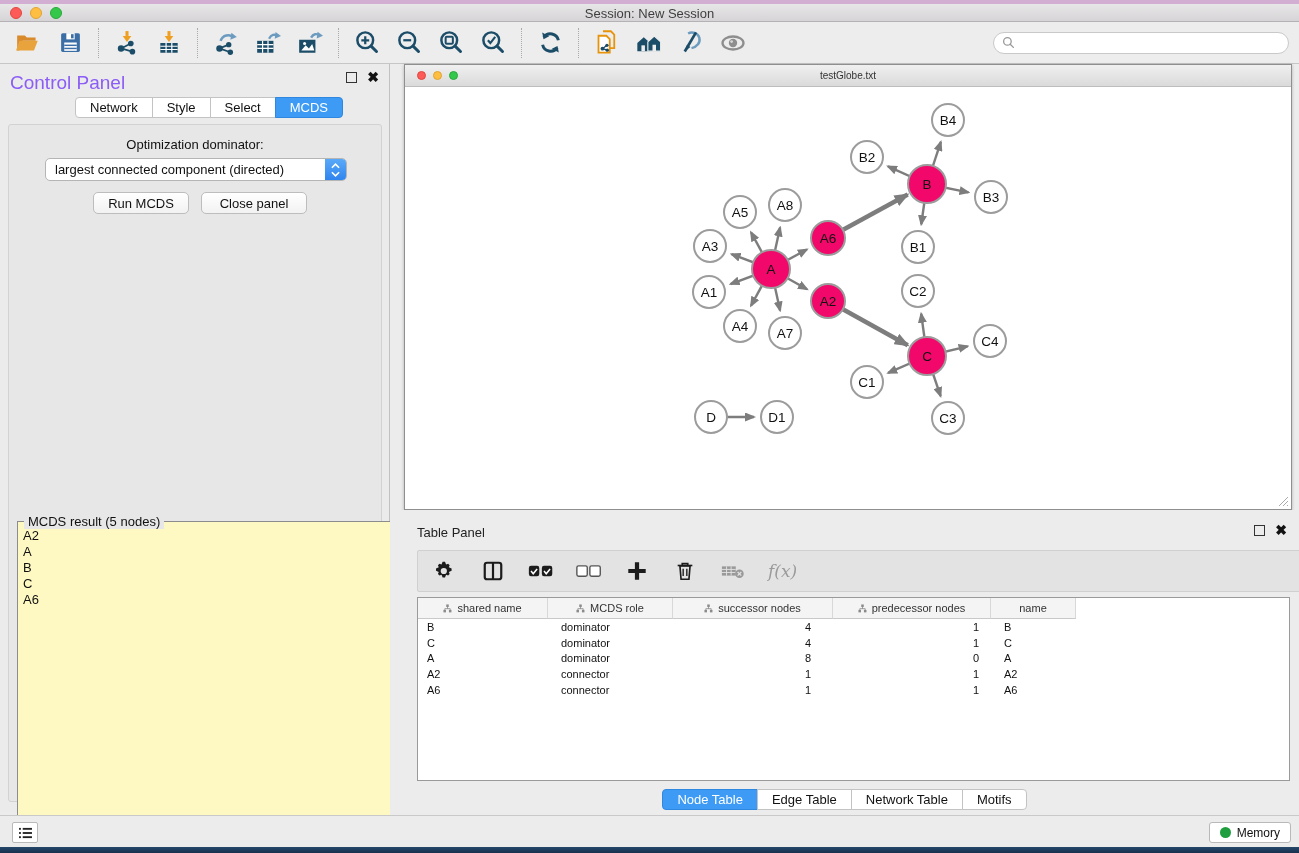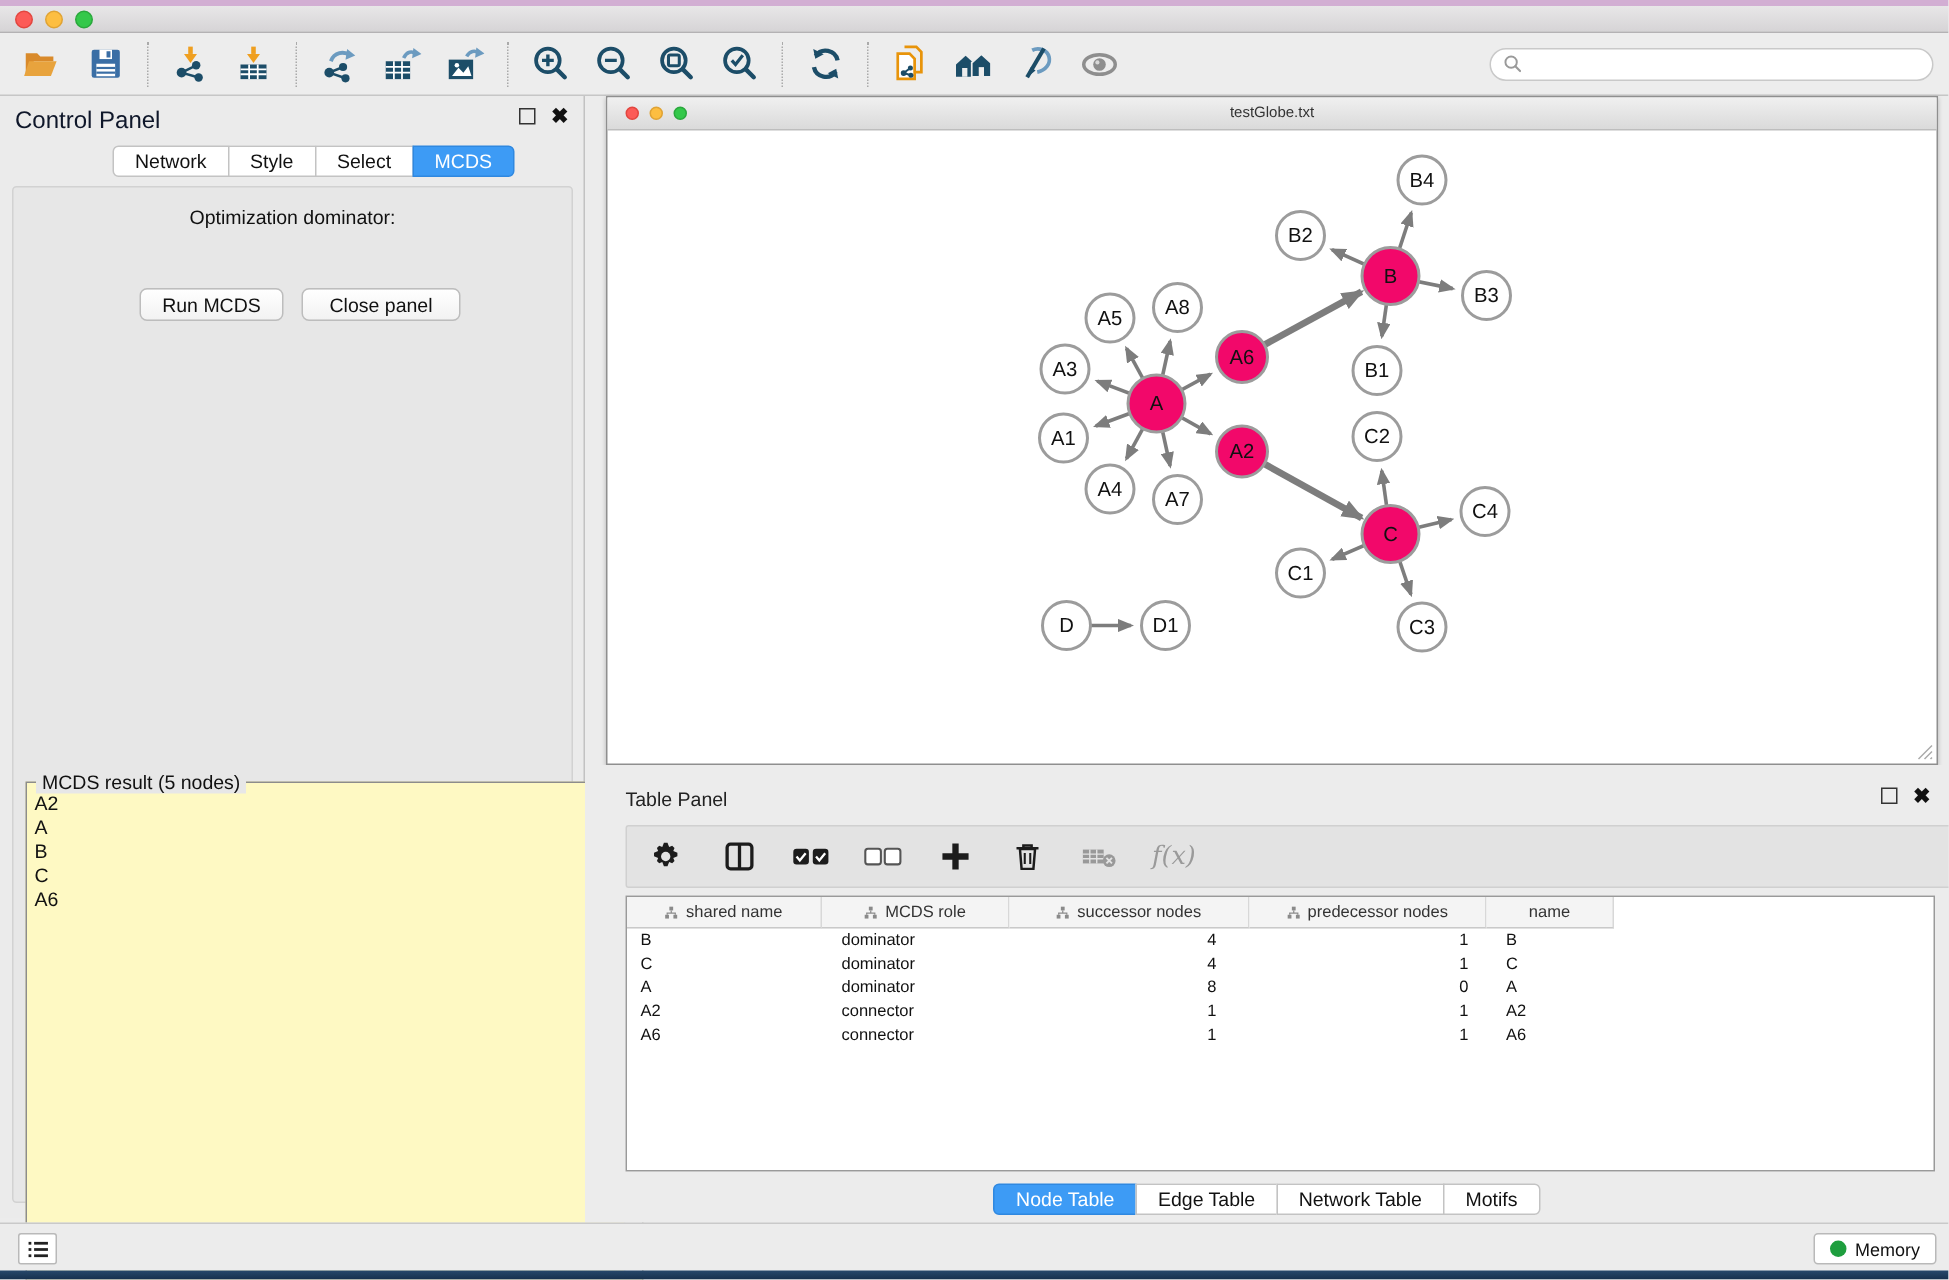--- a/index.html
+++ b/index.html
@@ -23,21 +23,21 @@
   .tgroup { display:flex; align-items:center; gap:14px; padding:0 14px; }
   .tsep { width:1px; height:30px; border-left:1px dotted #aaa; }
   .ticon { width:28px; height:28px; display:flex; align-items:center; justify-content:center; cursor:pointer; }
   .search-wrap { margin-left:auto; margin-right:10px; }
   .searchbox { width:296px; height:22px; border:1px solid #c9c9c9; border-radius:12px;
     background:#fff; display:flex; align-items:center; padding:0 8px; }
   .searchbox input { border:none; outline:none; flex:1; font-size:12px; background:transparent; margin-left:5px; }
 
   
   .control-panel { left:0; top:64px; width:390px; height:748px; background:#ebebeb; border-right:1px solid #c2c2c2; }
-  .cp-title { left:10px; top:8px; font-size:16px; color:#0f172a; }
+  .cp-title { left:10px; top:8px; font-size:19px; color:#8b5cf6; }
   .panel-icons { top:8px; display:flex; gap:10px; align-items:center; }
   .float-icon { width:11px; height:11px; border:1.5px solid #333; display:inline-block; }
   .close-icon { font-size:14px; font-weight:bold; color:#111; line-height:11px; }
   .cp-tabs { top:33px; left:75px; display:flex; }
   .seg-tab { height:21px; padding:0 14px; background:#fff; border:1px solid #c3c3c3; margin-left:-1px;
     font-size:13px; color:#111; display:flex; align-items:center; cursor:pointer; }
   .seg-tab:first-child { border-radius:4px 0 0 4px; margin-left:0; }
   .seg-tab:last-child { border-radius:0 4px 4px 0; }
   .seg-tab.selected { background:#3d9bf5; border-color:#2f88e0; color:#fff; }
   .cp-inner { left:8px; top:60px; width:374px; height:678px; background:#e7e7e7; border:1px solid #d2d2d2; border-radius:3px; }
@@ -91,20 +91,21 @@
   .bottom-strip { left:0; top:847px; width:1299px; height:6px; background:linear-gradient(#27486b,#16304d); }
 </style>
 </head>
 <body>
 
 <div class="abs titlebar">
   <div class="abs pinkstrip"></div>
   <div class="abs tl red"></div>
   <div class="abs tl yellow"></div>
   <div class="abs tl green"></div>
+  <div class="abs session-title">Session: New Session</div>
 </div>
 
 <div class="abs toolbar">
   <div class="tgroup">
     <div class="ticon">
       <svg width="26" height="26" viewBox="0 0 24 24">
           <path d="M2 5h7l2 2h8v3H7L4 19H2z" fill="#d98a2b"></path>
           <path d="M4 10h17l-3.5 9H1z" fill="#e8a33d"></path>
         </svg>
     </div>
@@ -265,20 +266,31 @@
     <span class="close-icon">✖</span>
   </div>
   <div class="abs cp-tabs">
     <div class="seg-tab">Network</div>
     <div class="seg-tab">Style</div>
     <div class="seg-tab">Select</div>
     <div class="seg-tab selected">MCDS</div>
   </div>
   <div class="abs cp-inner">
     <div class="abs opt-label">Optimization dominator:</div>
+    <div class="abs dropdown">
+      <span class="dd-text">largest connected component (directed)</span>
+      <span class="dd-cap">
+        <svg width="9" height="6" viewBox="0 0 10 6">
+            <path d="M1 5L5 1l4 4" stroke="#fff" stroke-width="1.8" fill="none"></path>
+          </svg>
+        <svg width="9" height="6" viewBox="0 0 10 6">
+            <path d="M1 1l4 4 4-4" stroke="#fff" stroke-width="1.8" fill="none"></path>
+          </svg>
+      </span>
+    </div>
     <div class="abs cp-btn" style="left:84px; top:67px; width:96px;">Run MCDS</div>
     <div class="abs cp-btn" style="left:192px; top:67px; width:106px;">Close panel</div>
     <div class="abs result-box">
       <div class="result-legend">MCDS result (5 nodes)</div>
       <div class="result-list" id="result-list">
           <div>A2</div>
           <div>A</div>
           <div>B</div>
           <div>C</div>
           <div>A6</div>

